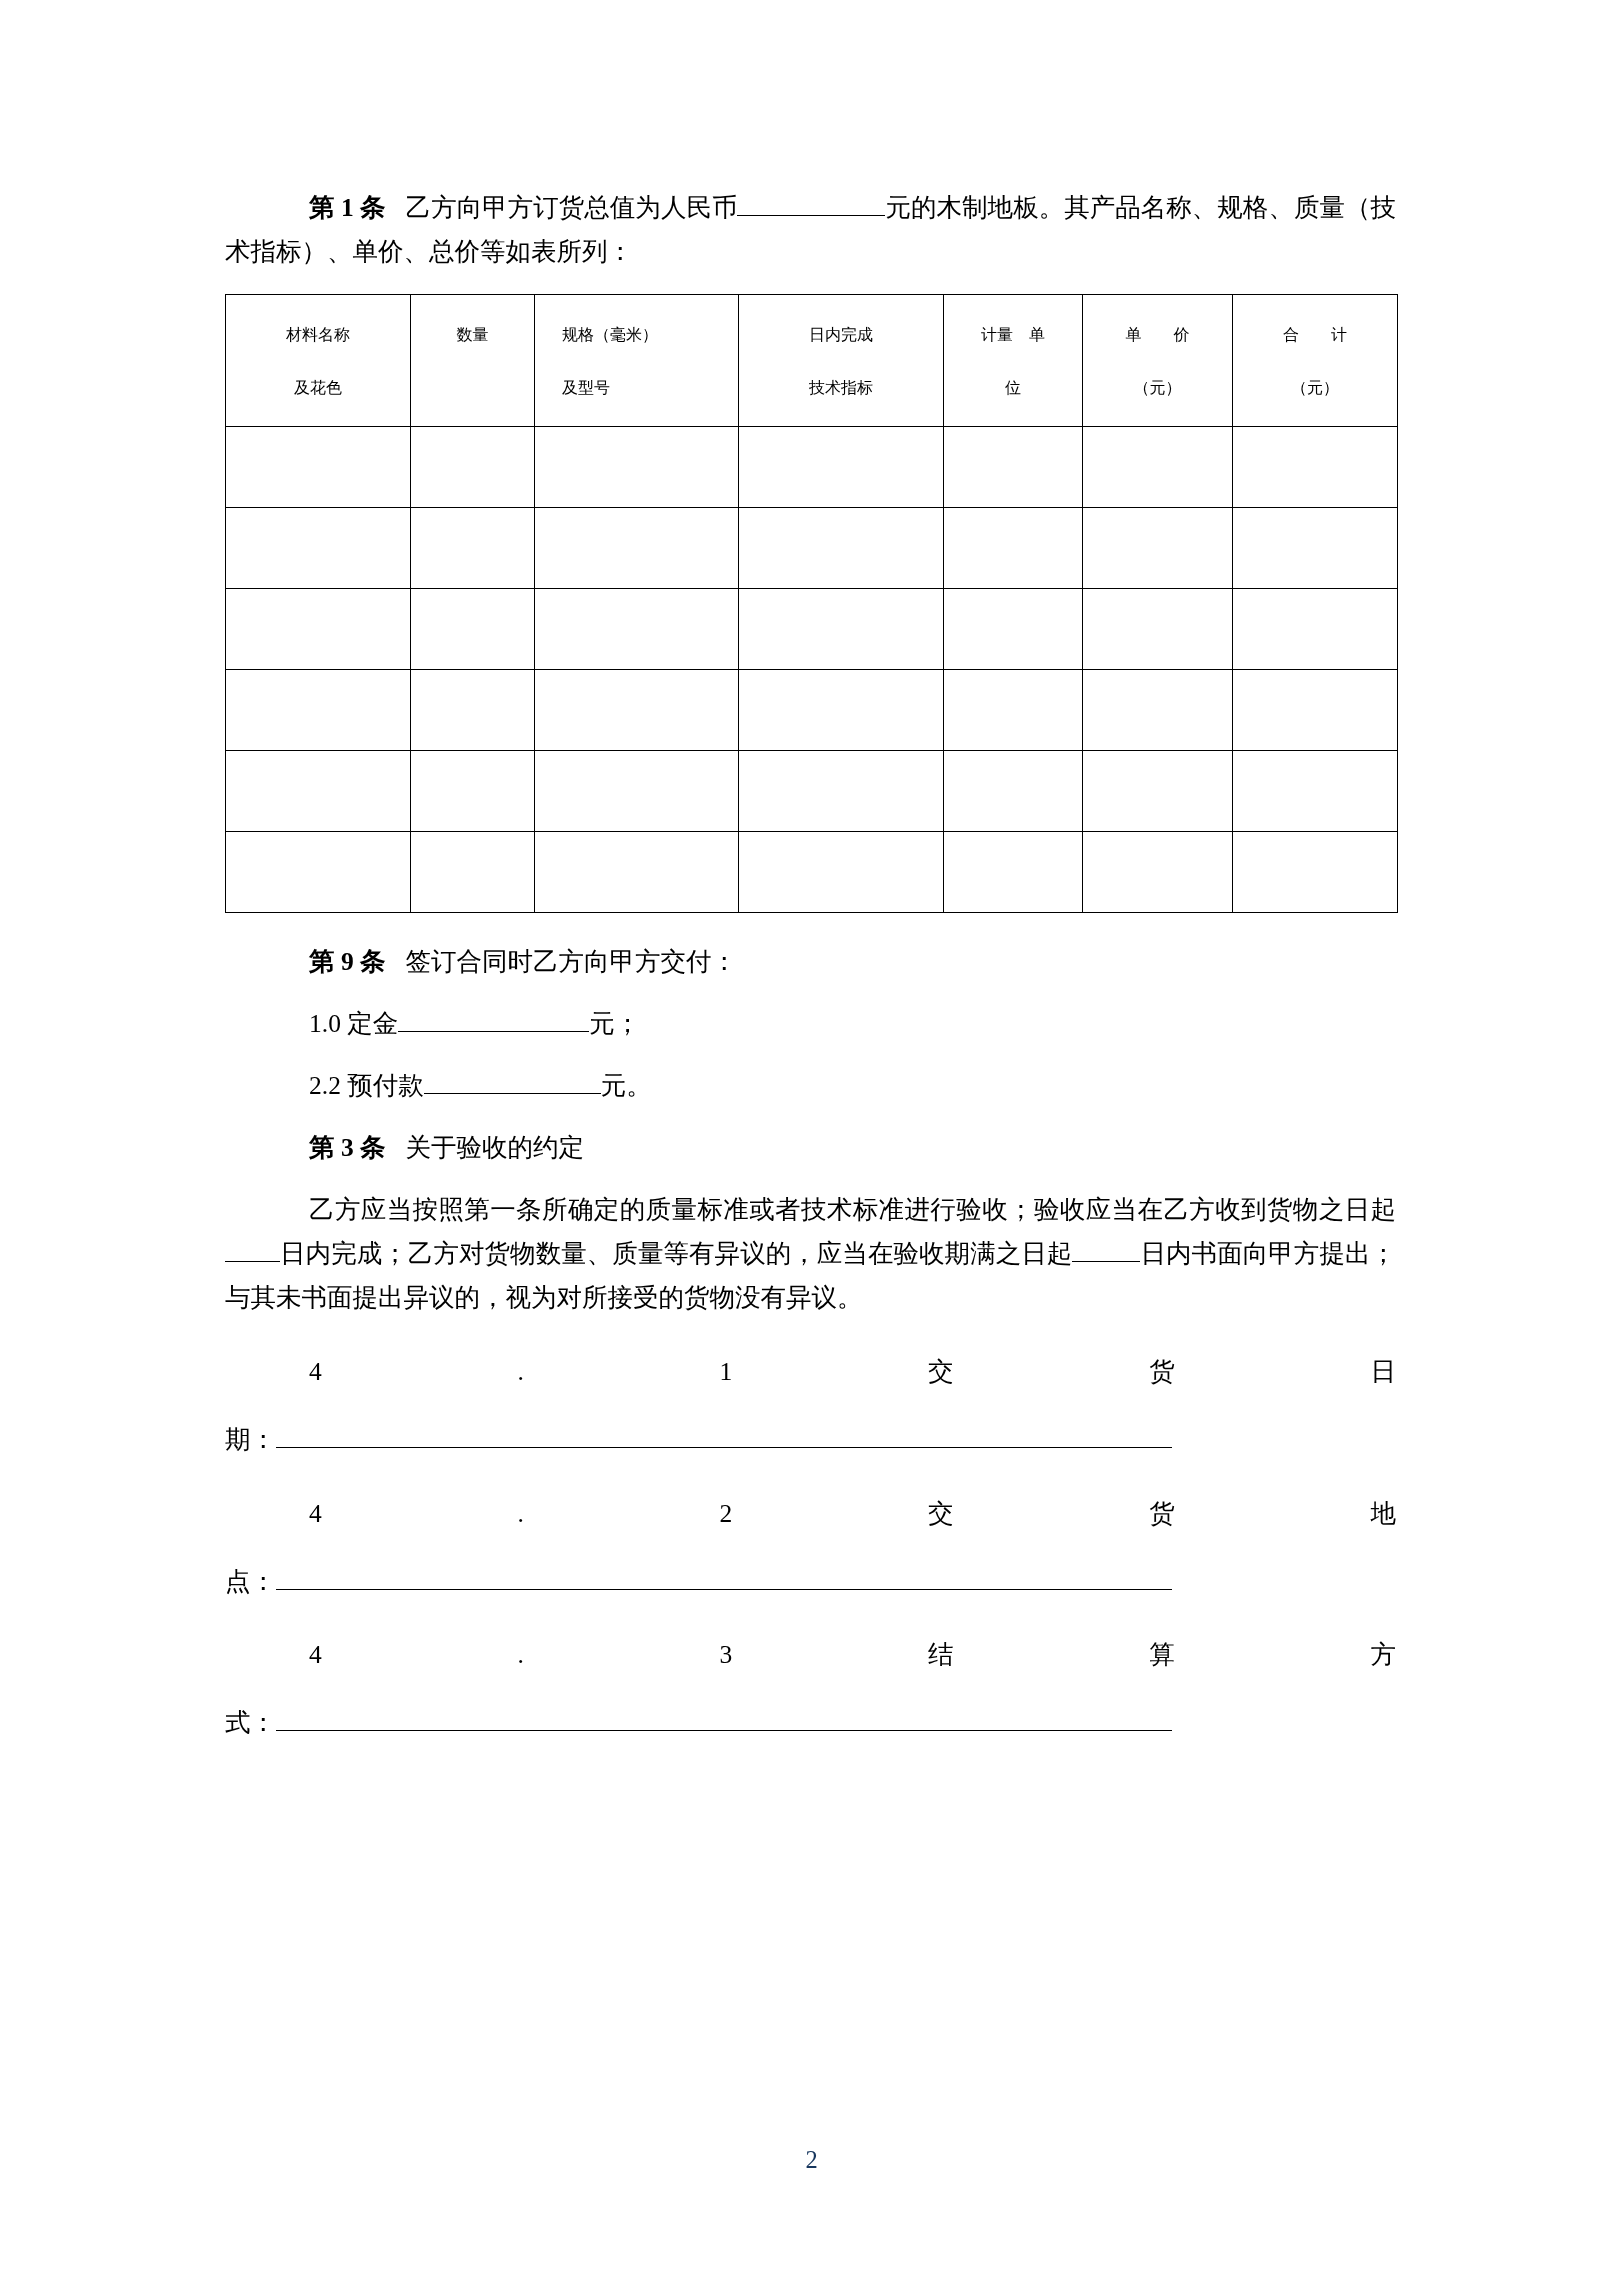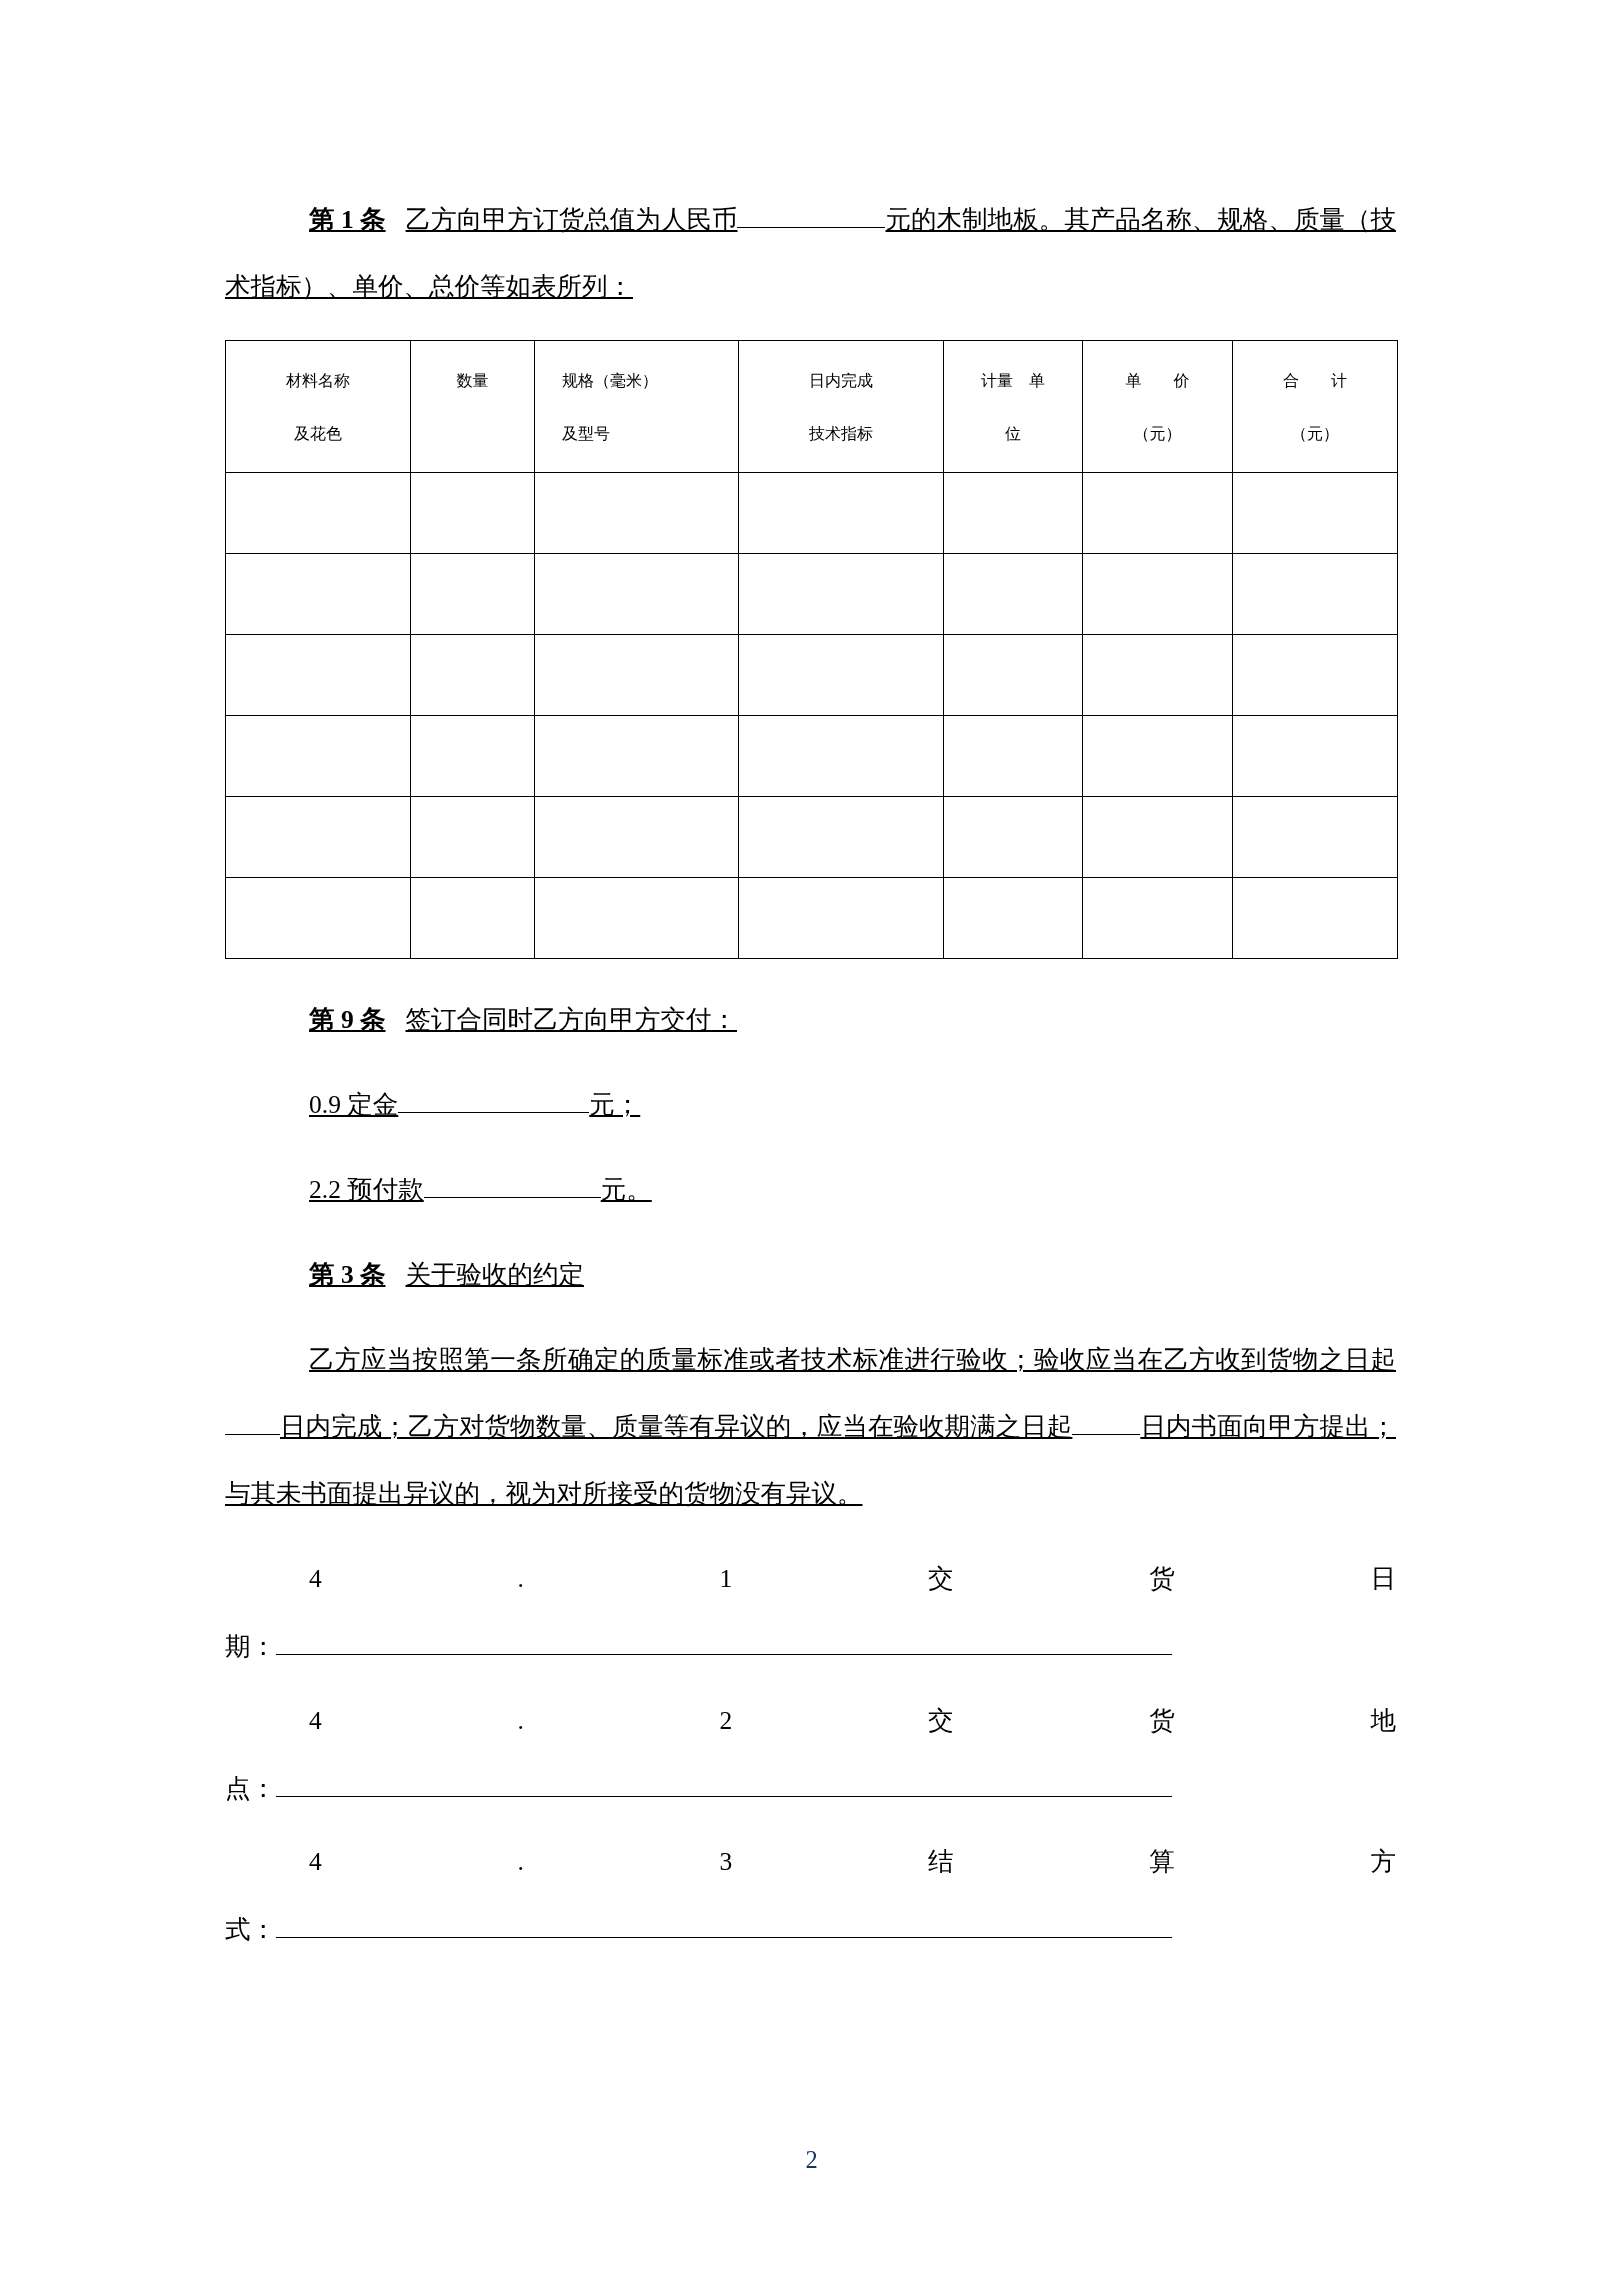--- a/index.html
+++ b/index.html
@@ -8,25 +8,24 @@
     width: 1623px;
     height: 2294px;
     background: #ffffff;
     box-sizing: border-box;
     padding: 186px 227px 0 225px;
     font-family: "Liberation Serif", "DejaVu Serif", serif;
     color: #000000;
     font-size: 25.5px;
   }
   .para {
-    line-height: 67px;
+    line-height: 44px;
     margin: 0 0 18px 0;
     text-align: justify;
     text-indent: 84px;
-    text-decoration: underline;
   }
   .clause-label { font-weight: bold; margin-right: 20px; }
   .blank {
     display: inline-block;
     border-bottom: 1.8px solid #000;
     height: 29px;
     vertical-align: baseline;
   }
   .blank-w163 { width: 148px; }
   .blank-w210 { width: 191px; }
@@ -187,21 +186,21 @@
           <td></td>
           <td></td>
       </tr>
     </tbody>
   </table>
 
   <p class="para">
     <span class="clause-label">第 9 条</span><span>签订合同时乙方向甲方交付：</span>
   </p>
   <p class="para">
-    <span>0.9 定金</span><span class="blank blank-w210"></span><span>元；</span>
+    <span>1.0 定金</span><span class="blank blank-w210"></span><span>元；</span>
   </p>
   <p class="para">
     <span>2.2 预付款</span><span class="blank blank-w195"></span><span>元。</span>
   </p>
 
   <p class="para">
     <span class="clause-label">第 3 条</span><span>关于验收的约定</span>
   </p>
   <p class="para">
     <span>乙方应当按照第一条所确定的质量标准或者技术标准进行验收；验收应当在乙方收到货物之日起</span><span class="blank blank-w60"></span><span>日内完成；乙方对货物数量、质量等有异议的，应当在验收期满之日起</span><span class="blank blank-w75"></span><span>日内书面向甲方提出；与其未书面提出异议的，视为对所接受的货物没有异议。</span>

